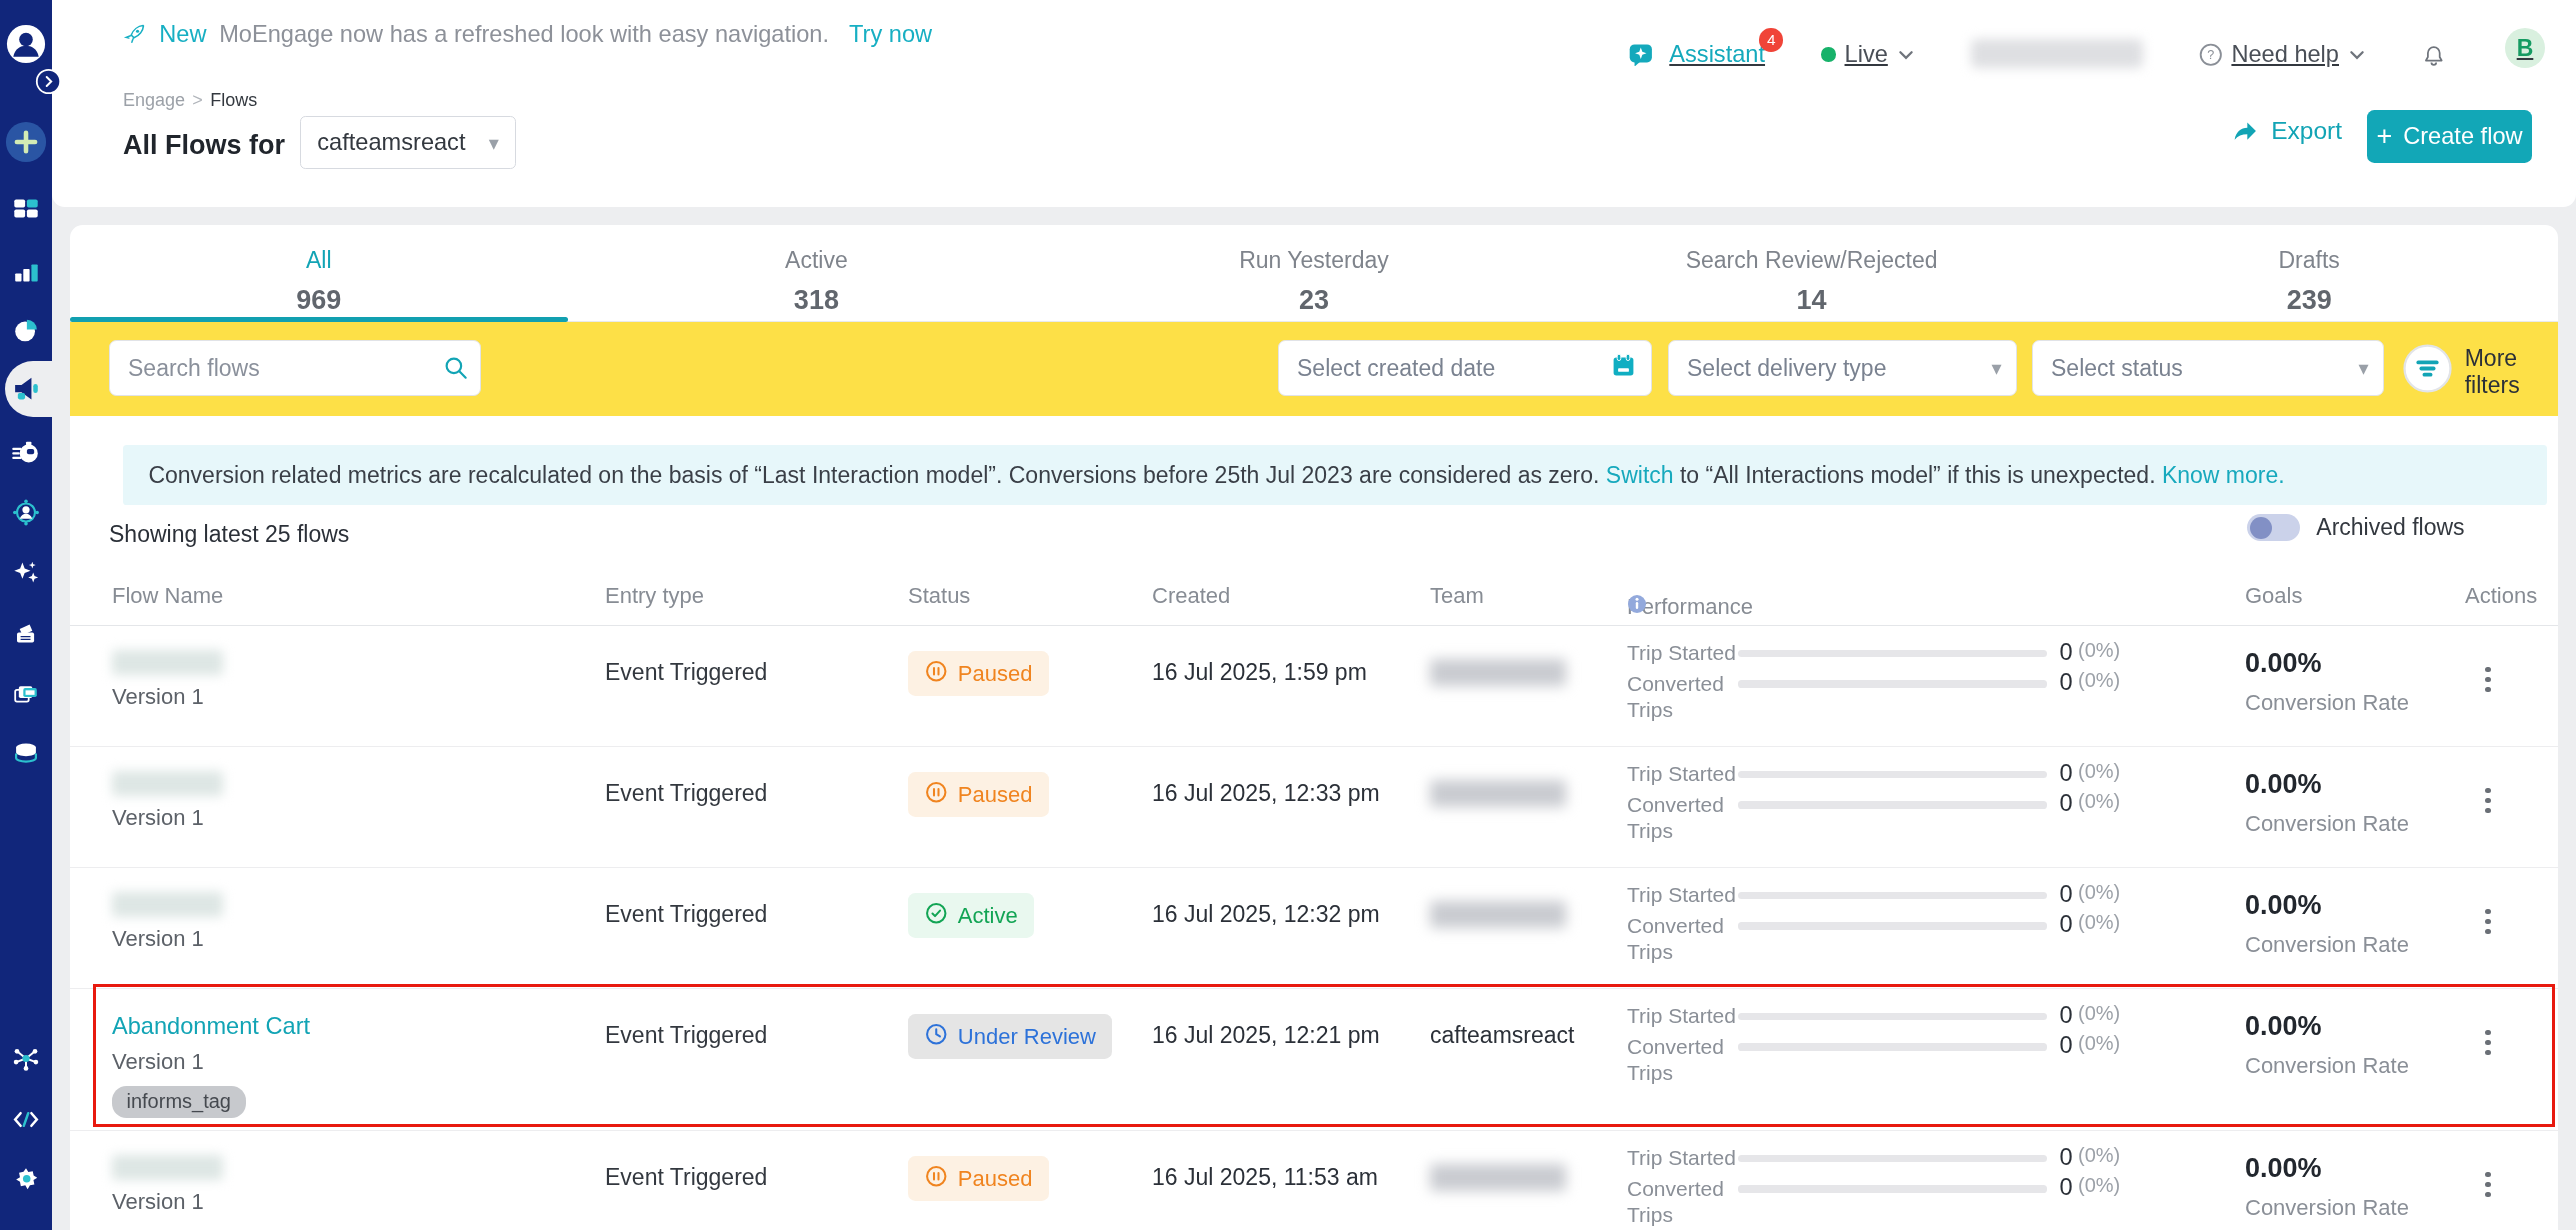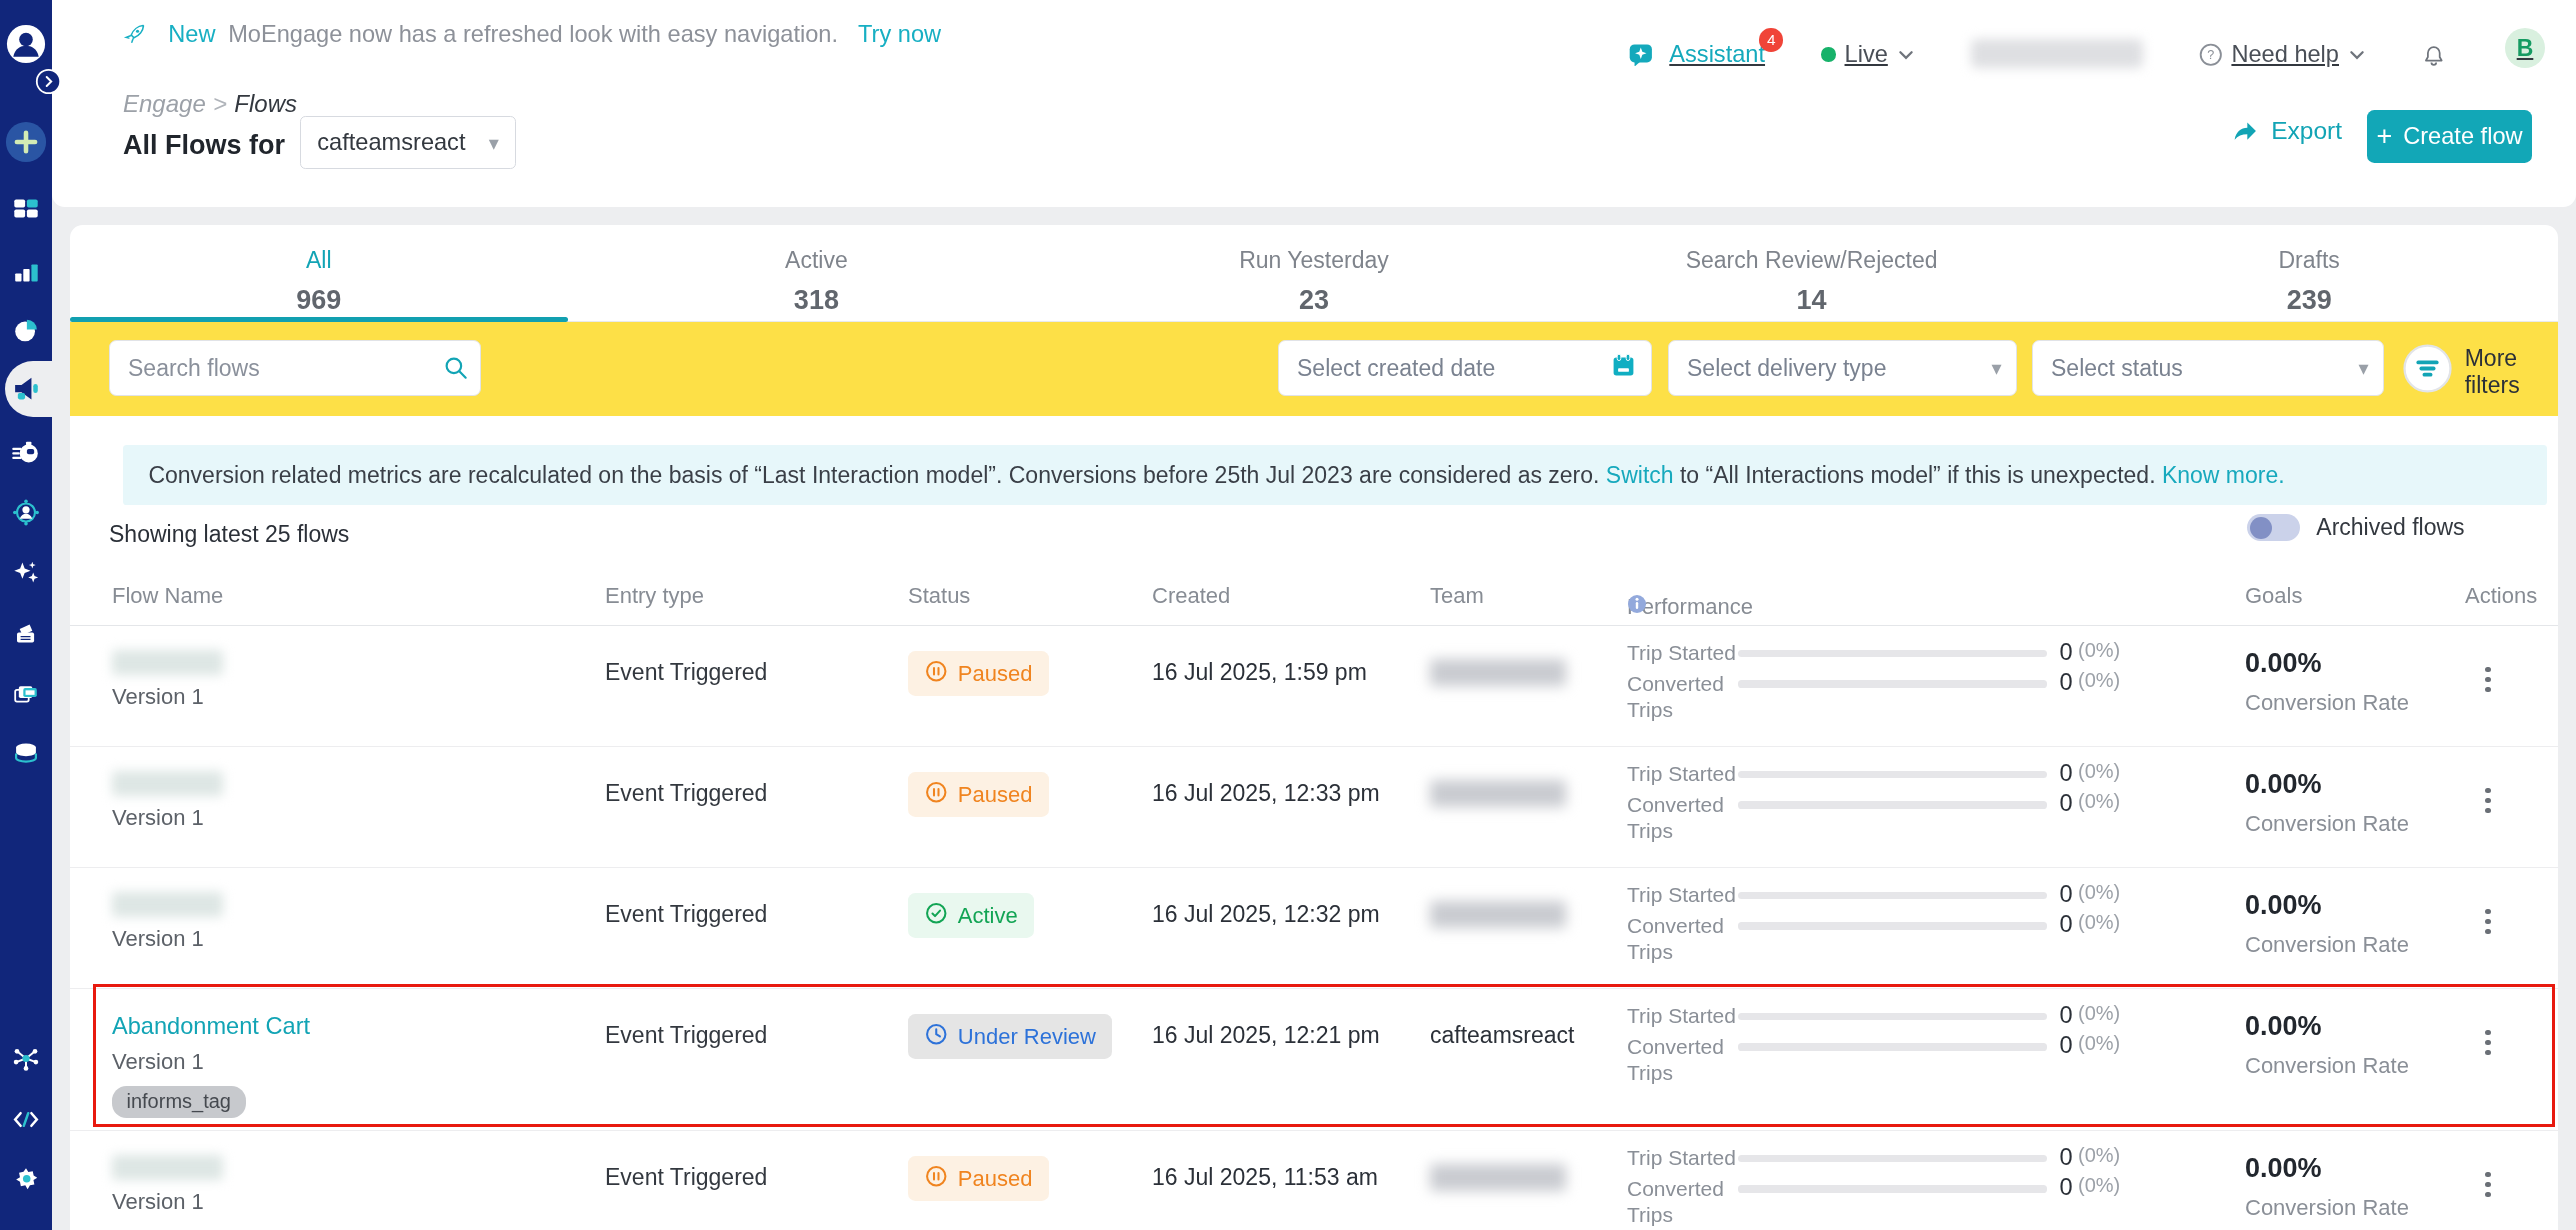--- a/index.html
+++ b/index.html
@@ -9,38 +9,38 @@
   
   .sidebar { position:absolute; left:0; top:0; width:52px; height:1231px; background:#11267B; z-index:6; }
   .side-item { position:absolute; left:50%; transform:translateX(-50%); width:27px; height:27px; cursor:pointer; }
   .side-item svg { width:100%; height:100%; display:block; }
   .side-item.big { width:40px; height:40px; }
   .side-notch { position:absolute; left:5.4px; top:361px; width:64px; height:56px; background:#EDEEF0; border-radius:28px 0 0 28px; }
 
   
   .topbar { position:absolute; left:52px; top:0; right:0; height:68px; background:#fff; z-index:3; }
   .banner { position:absolute; left:71px; top:0; height:68px; display:flex; align-items:center; gap:12.7px; font-size:23.6px; }
-  .banner .new { color:#17AFC3;margin-left:9px; }
+  .banner .new { color:#17AFC3; }
   .banner .msg { color:#8D9199; }
   .banner .cta { color:#17AFC3; cursor:pointer; margin-left:7.3px; }
   .top-right { position:absolute; right:31px; top:0; height:68px; display:flex; align-items:flex-end; gap:56px;text-decoration:underline; }
   .tr-item { display:flex; align-items:center; gap:9px; font-size:23.6px; color:#4A4F57; cursor:pointer; }
   .assistant-label { color:#14A9BC; }
   .assistant-wrap { position:relative; }
   .num-badge { position:absolute; top:-12.7px; right:-18px; background:#F04438; color:#fff; font-size:15.4px; min-width:23.6px; height:23.6px; border-radius:11.8px; display:flex; align-items:center; justify-content:center; }
   .live-dot { width:14.5px; height:14.5px; border-radius:50%; background:#17B26A; }
   .blur { filter:blur(5.4px); border-radius:5.4px; }
   .ws-blur { width:172px; height:29px; background:#DEDFE2; }
   .avatar { width:40px; height:40px; border-radius:50%; background:#D9F0DF; color:#169B62; font-size:23px; font-weight:bold; display:flex; align-items:center; justify-content:center; cursor:pointer; }
   .icon20 svg{width:23.6px;height:23.6px;display:block}
   .caret-sm svg{width:18px;height:18px;display:block}
 
   
   .head-card { position:absolute; left:52px; top:68px; right:0; height:139px; background:#fff; border-radius:0 0 12.7px 12.7px; z-index:2; }
-  .crumbs { position:absolute; left:71px; top:22px; font-size:24px; color:#9CA1A8; display:flex; gap:7.3px;font-style:italic; }
+  .crumbs { position:absolute; left:71px; top:22px; font-size:18px; color:#9CA1A8; display:flex; gap:7.3px; }
   .crumbs .sep { color:#B0B4BA; }
   .crumbs .cur { color:#33383F; }
   .page-title { position:absolute; left:71px; top:62px; font-size:27px; font-weight:bold; color:#20252C; }
   .team-select { position:absolute; left:248px; top:48px; width:216px; height:53px; border:0.9px solid #D7DAE0; border-radius:5.4px; display:flex; align-items:center; padding:0 16.3px; font-size:23.6px; color:#33383F; cursor:pointer; background:#fff; }
   .team-select .caret { margin-left:auto; color:#9AA0A8; font-size:20px; }
   .export-link { position:absolute; right:234px; top:49px; display:flex; gap:11px; color:#12A4B5; font-size:24.5px; cursor:pointer; }
   .export-link svg { width:29px; height:29px; }
   .create-btn { position:absolute; right:44px; top:42px; width:165px; height:53px; background:#12A7B7; color:#fff; border:none; border-radius:7.3px; font-size:23.6px; font-family:inherit; display:flex; align-items:center; justify-content:center; gap:11px; cursor:pointer; }
   .create-btn .plus { font-size:27px; font-weight:300; }
 

